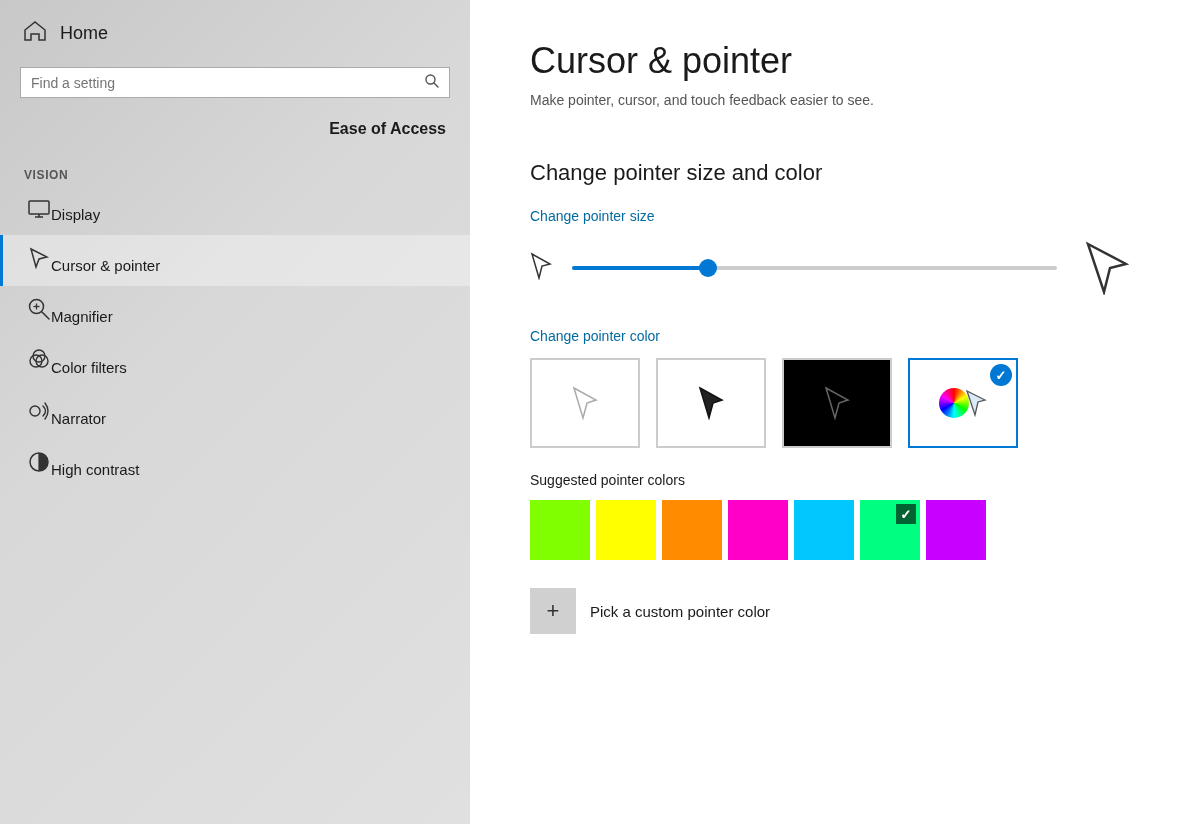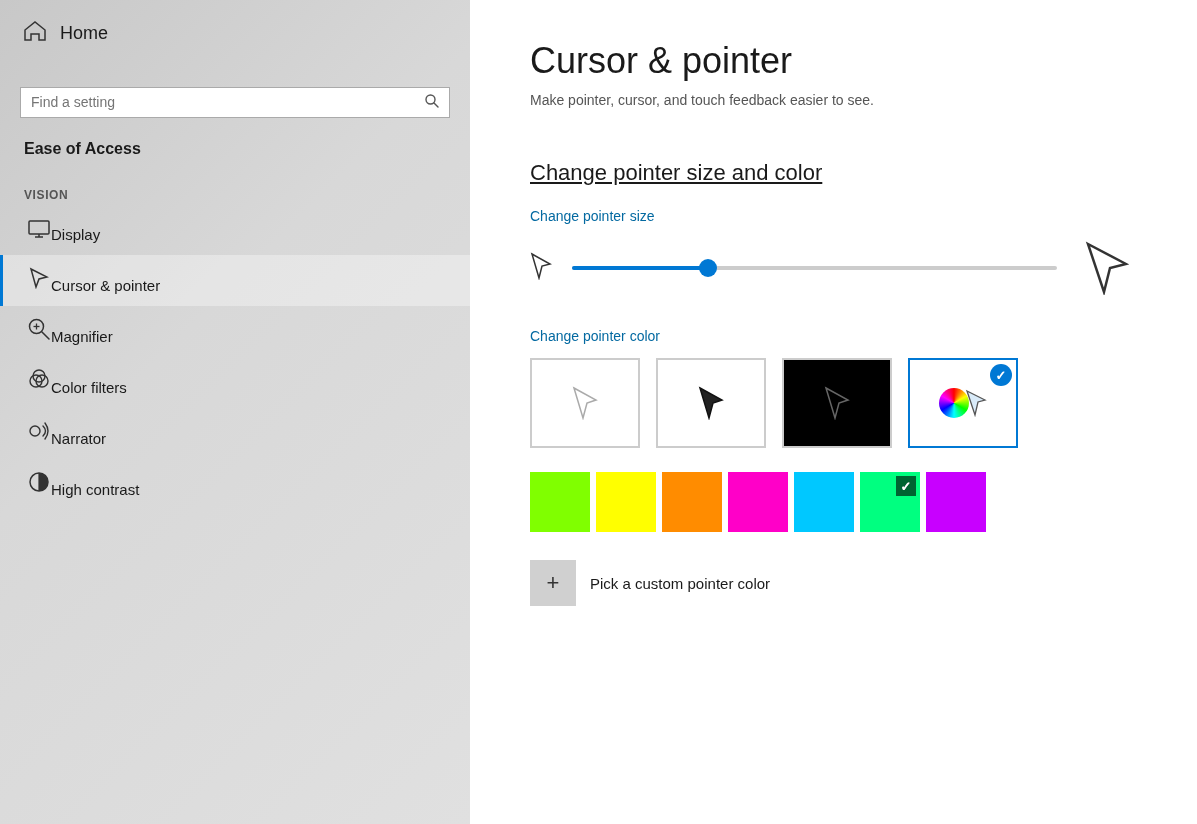--- a/index.html
+++ b/index.html
@@ -40,26 +40,25 @@
       font-size: 18px;
       color: #1a1a1a;
       font-weight: 400;
     }
 
     .search-box-wrap {
       padding: 4px 20px 16px 20px;
     }
     .search-box {
       display: flex;
-      align-items: flex-start;
+      align-items: center;
       background: #fff;
       border: 1px solid #aaa;
       padding: 6px 10px;
       width: 100%;
-      margin-top: 20px;
     }
     .search-input {
       border: none;
       outline: none;
       font-size: 14px;
       flex: 1;
       background: transparent;
       color: #333;
     }
     .search-icon-btn {
@@ -68,20 +67,21 @@
       cursor: pointer;
       font-size: 15px;
       color: #555;
     }
 
     .ease-of-access-label {
       font-size: 16px;
       font-weight: 600;
       color: #1a1a1a;
       padding: 6px 24px 16px 24px;
+      text-align: right;
     }
 
     .vision-label {
       font-size: 12px;
       color: #555;
       padding: 14px 24px 6px 24px;
       text-transform: uppercase;
       letter-spacing: 0.05em;
       font-weight: 600;
     }
@@ -127,21 +127,20 @@
       font-size: 14px;
       color: #555;
       margin-bottom: 52px;
     }
 
     .section-title {
       font-size: 22px;
       font-weight: 400;
       color: #1a1a1a;
       margin-bottom: 22px;
-      text-decoration: underline;
     }
 
     .subsection-label {
       font-size: 14px;
       color: #0369a1;
       margin-bottom: 14px;
     }
 
     
     .slider-row {
@@ -481,20 +480,21 @@
       <div class="custom-icon-wrap">
         <div class="color-wheel"></div>
         <svg width="22" height="28" viewBox="0 0 22 28" fill="none" style="margin-left:-6px;">
           <path d="M2 2L20 11L13 13L10 26L2 2Z" stroke="#555" stroke-width="1.3" fill="rgba(0,120,212,0.15)"></path>
         </svg>
       </div>
       <div class="checkmark-badge">✓</div>
     </div>
   </div>
 
+  <p class="suggested-label">Suggested pointer colors</p>
   <div class="suggested-colors">
     <div class="swatch" style="background:#80ff00;"></div>
     <div class="swatch" style="background:#ffff00;"></div>
     <div class="swatch" style="background:#ff8c00;"></div>
     <div class="swatch" style="background:#ff00c8;"></div>
     <div class="swatch" style="background:#00c8ff;"></div>
     <div class="swatch selected" style="background:#00ff80; position:relative;">
       <div style="position:absolute;top:4px;right:4px;width:20px;height:20px;background:rgba(0,0,0,0.35);display:flex;align-items:center;justify-content:center;color:#fff;font-size:13px;font-weight:700;">✓</div>
     </div>
     <div class="swatch" style="background:#c800ff;"></div>

